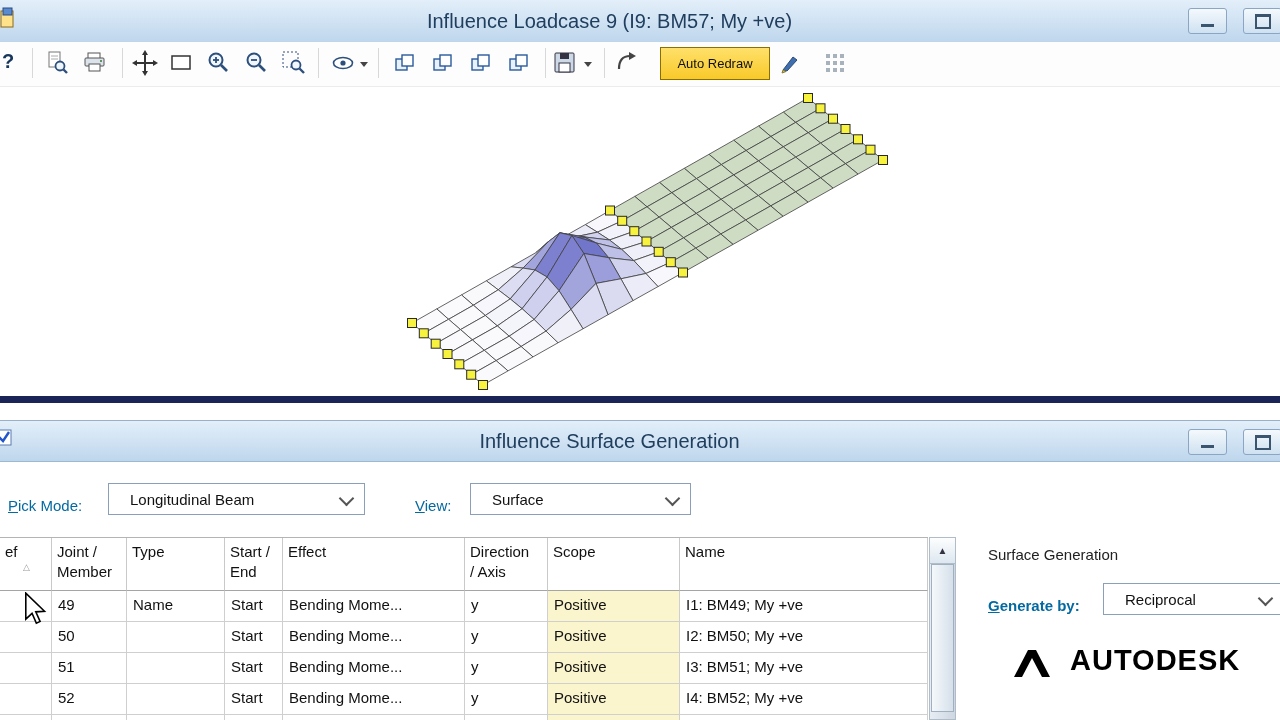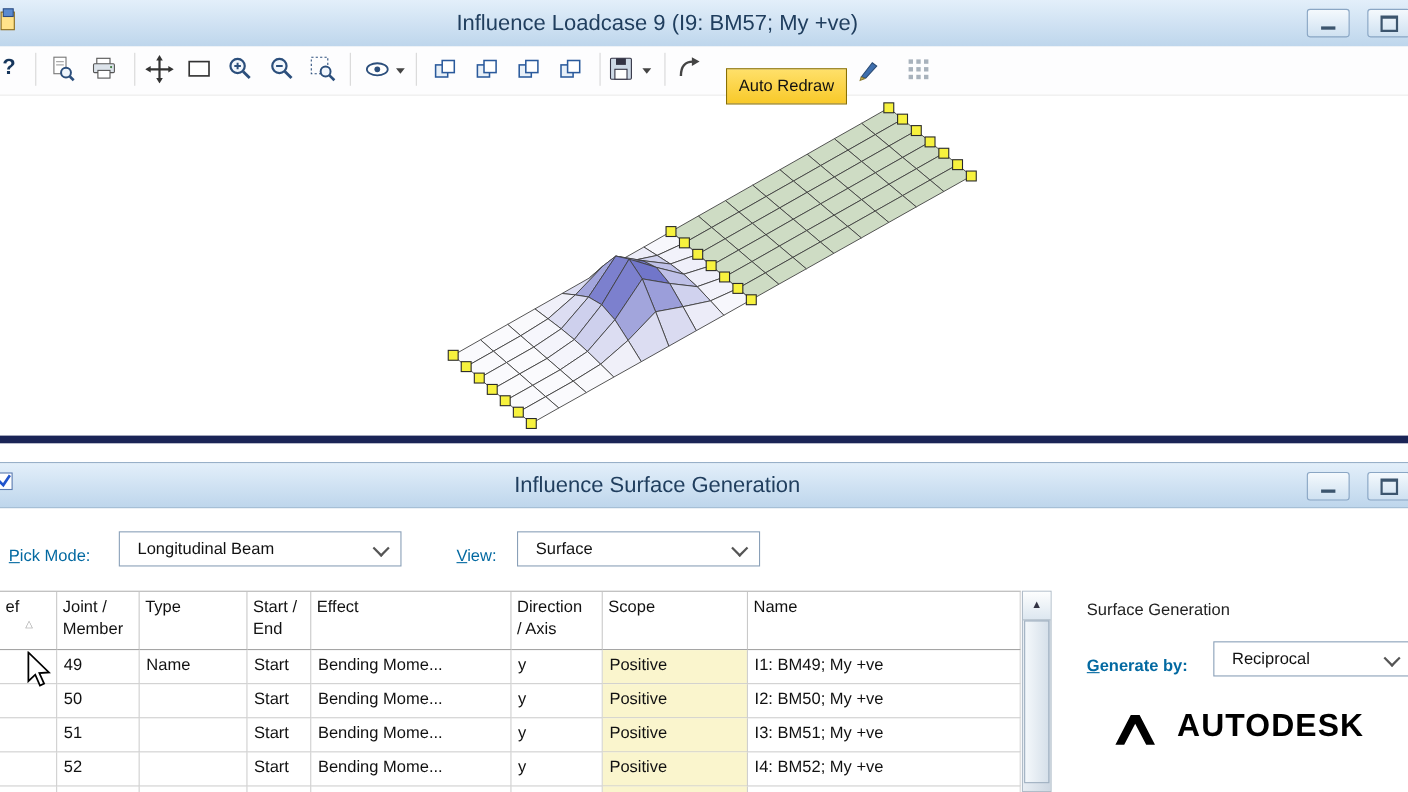--- a/index.html
+++ b/index.html
@@ -5,49 +5,49 @@
   html,body{margin:0;padding:0;}
   body{position:relative;width:1280px;height:720px;overflow:hidden;background:#fff;
        font-family:"Liberation Sans",sans-serif;color:#111;}
 
   
   .titlebar{position:absolute;left:0;width:1280px;height:42px;
     background:linear-gradient(#e3effa,#bed6ec);border-bottom:1px solid #9db8d2;}
   #titlebar2{top:420px;height:40px;border-top:1px solid #98b0c8;}
   .titlebar .title{position:absolute;left:0;top:0;width:1195px;height:100%;
     display:flex;align-items:center;justify-content:center;
-    font-size:20px;color:#203e5e;}
+    font-size:20px;color:#203e5e;padding-left:12px;}
   .winbtn{position:absolute;top:8px;width:37px;height:24px;border:1px solid #8aa6c4;border-radius:3px;
     background:linear-gradient(#f4f9fd,#cfe1f1);display:flex;align-items:center;justify-content:center;}
   .glyph-min{width:13px;height:3px;background:#3c556e;margin-top:9px;}
   .glyph-max{width:12px;height:10px;border:2px solid #3c556e;border-top-width:3px;}
   .win-icon{position:absolute;left:0;top:7px;}
 
   
   #toolbar{position:absolute;left:0;top:42px;width:1280px;height:44px;background:#fdfdfe;
     border-bottom:1px solid #ececec;}
   .tb-icon{position:absolute;top:8px;width:26px;height:26px;}
   .tb-icon svg{width:26px;height:26px;display:block;}
   .tb-sep{position:absolute;top:6px;width:1px;height:30px;background:#d8d8d8;}
   #help-glyph{position:absolute;left:2px;top:8px;font-size:20px;font-weight:bold;color:#16365c;}
   .caret{position:absolute;top:20px;width:0;height:0;border-left:4px solid transparent;
     border-right:4px solid transparent;border-top:5px solid #444;}
-  #auto-redraw{position:absolute;left:660px;top:20px;width:108px;height:31px;
+  #auto-redraw{position:absolute;left:660px;top:5px;width:108px;height:31px;
     background:linear-gradient(#ffe06a,#f8c929);border:1px solid #8a7000;
-    display:flex;align-items:center;justify-content:center;font-size:15px;color:#111;}
+    display:flex;align-items:center;justify-content:center;font-size:13px;color:#111;}
 
   
   #mesh-svg{position:absolute;left:0;top:86px;}
   #divider{position:absolute;left:0;top:396px;width:1280px;height:7px;background:#1a2456;}
 
   
   .lbl{position:absolute;font-size:15px;color:#0369a1;white-space:nowrap;}
   .u{text-decoration:underline;}
   .combo{position:absolute;height:32px;background:#fff;border:1px solid #8aa0b8;
-    display:flex;align-items:center;padding-left:16px;font-size:15px;color:#111;box-sizing:border-box;}
+    display:flex;align-items:center;padding-left:21px;font-size:15px;color:#111;box-sizing:border-box;}
   .chev{position:absolute;top:9px;width:9px;height:9px;border-right:2px solid #555;
     border-bottom:2px solid #555;transform:rotate(45deg);}
 
   
   #table{position:absolute;left:0;top:537px;width:928px;height:183px;overflow:hidden;
     display:grid;grid-template-columns:52px 75px 98px 58px 182px 83px 132px 248px;
     grid-template-rows:53px;grid-auto-rows:31px;border-top:1px solid #b4b4b4;
     background:#fff;font-size:15px;color:#111;box-sizing:border-box;}
   .th{border-right:1px solid #c9c9c9;border-bottom:1px solid #a5a5a5;padding:4px 5px;
     line-height:1.3;overflow:hidden;}

